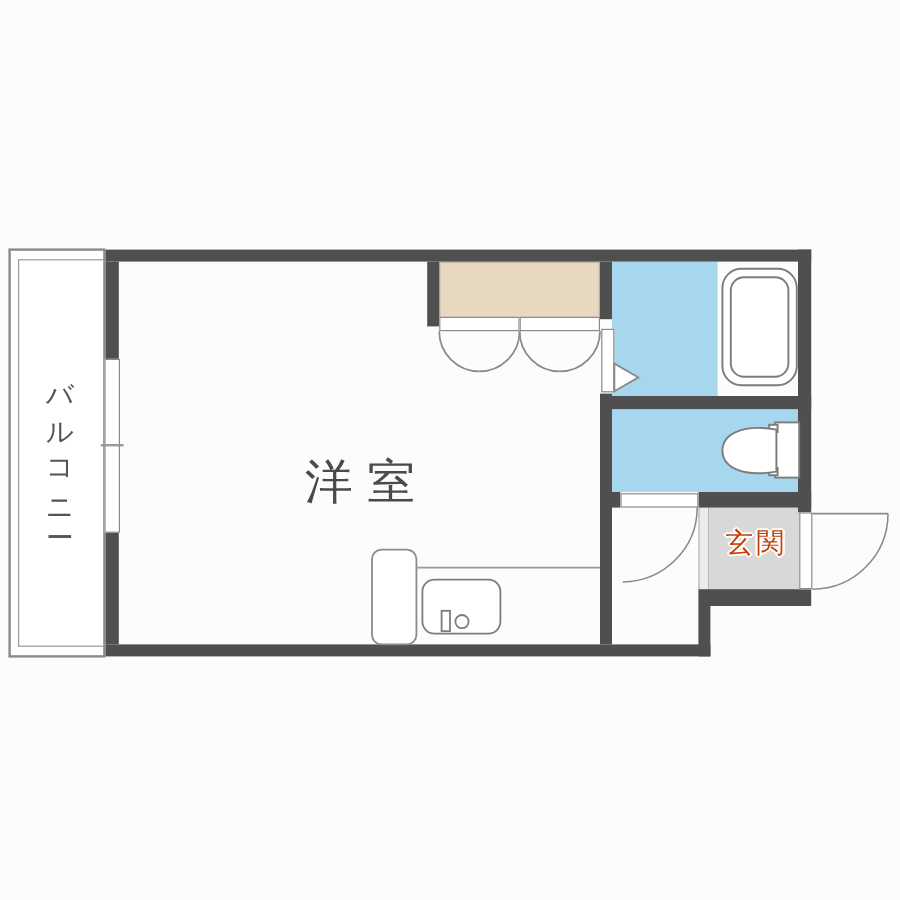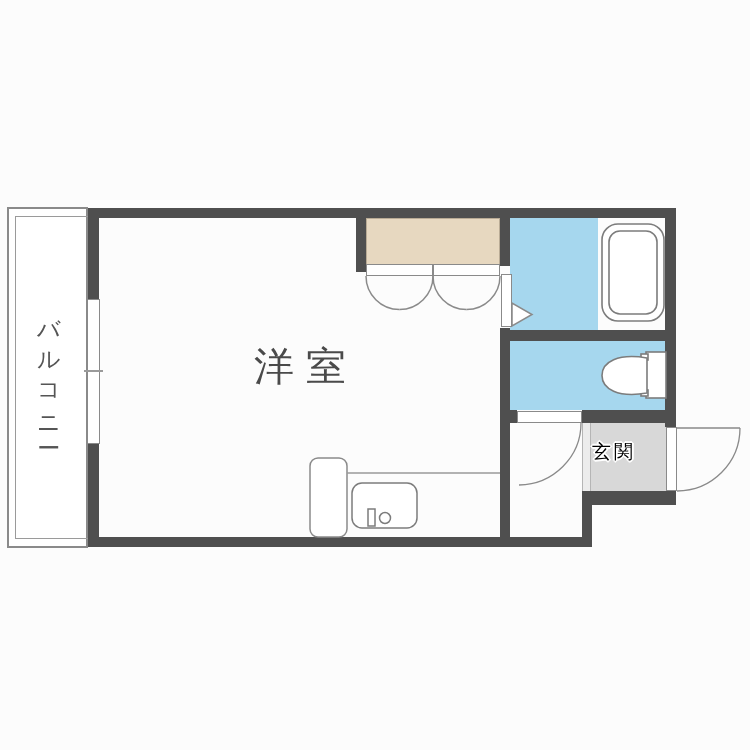--- a/index.html
+++ b/index.html
@@ -10,23 +10,23 @@
   .fill-wet{background:var(--wet,#a6d7ee);}
   .fill-closet{background:var(--closet,#e7d8c0);border:1px solid #b9ab95;}
   .fill-genkan{background:var(--genkan,#d8d8d8);}
   .fill-step{background:var(--step,#ececec);border-left:1px solid #b5b5b5;border-right:1px solid #b5b5b5;}
   .outline{border:2px solid var(--line,#8a8a8a);background:#fff;}
   .outline-thin{border:1px solid #9a9a9a;}
   .opening{background:#fff;border:1px solid var(--line,#8a8a8a);}
   .tick{background:#9a9a9a;}
   svg{position:absolute;left:0;top:0;}
   .lbl{color:var(--text,#4a4a4a);line-height:1.1;}
-  .lbl-room{font-size:40px;letter-spacing:12px;text-indent:12px;text-align:center;}
+  .lbl-room{font-size:40px;letter-spacing:12px;text-indent:12px;text-align:center;margin-top:36px;}
   .lbl-balcony{writing-mode:vertical-rl;font-size:23px;letter-spacing:7px;color:#555;}
-  .lbl-genkan{font-size:19px;letter-spacing:3px;text-indent:3px;text-align:left;color:#000000;
+  .lbl-genkan{font-size:23px;letter-spacing:3px;text-indent:3px;text-align:center;color:#c2410c;
     text-shadow:-2px 0 0 #fff,2px 0 0 #fff,0 -2px 0 #fff,0 2px 0 #fff,
                 -1px -1px 0 #fff,1px 1px 0 #fff,-1px 1px 0 #fff,1px -1px 0 #fff;}
 </style>
 </head>
 <body>
 
 <div id="canvas">
 
   <div class="outline" style="left:7px;top:207px;width:81px;height:341px;"></div>
   <div class="outline-thin" style="left:15px;top:216px;width:75px;height:323px;"></div>

